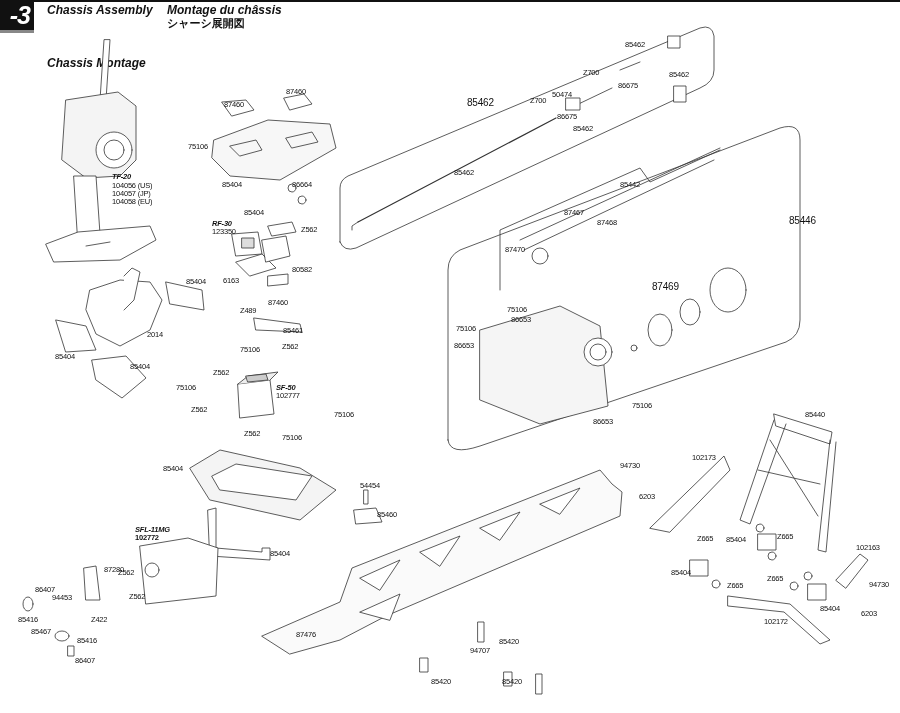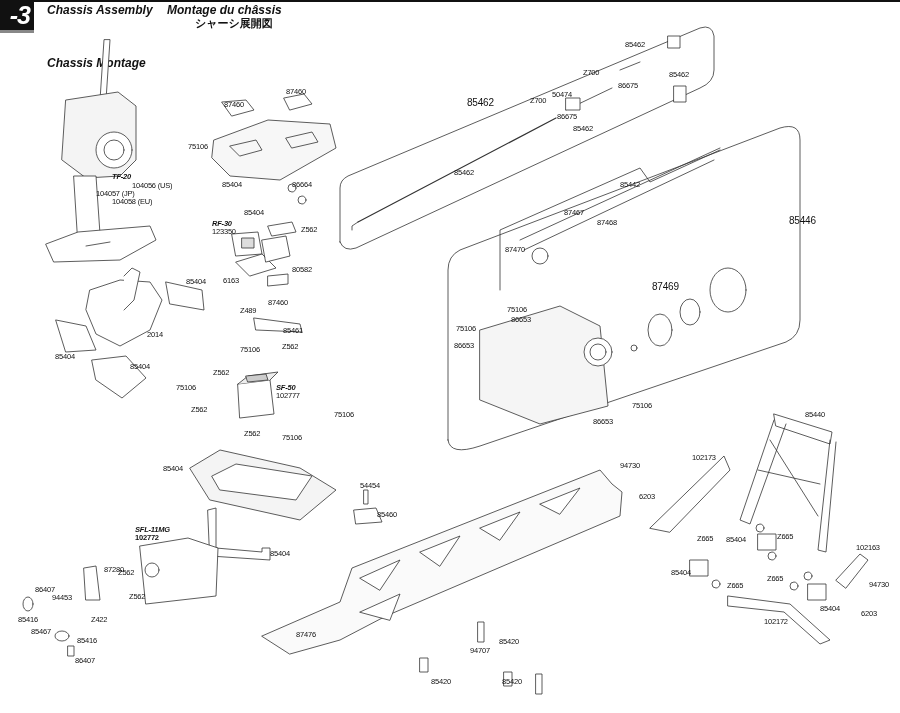--- a/index.html
+++ b/index.html
@@ -5,21 +5,21 @@
   html, body { margin:0; padding:0; background:#ffffff; }
   body { width:900px; height:713px; position:relative; overflow:hidden; font-family:"Liberation Sans", sans-serif; }
   .header { position:absolute; left:0; top:0; width:900px; height:30px; }
   .header-bar { position:absolute; left:0; top:0; width:900px; height:2px; background:#111; }
   .section-badge { position:absolute; left:0; top:0; width:34px; height:30px; background:#111; color:#fff; font-weight:bold; font-style:italic; font-size:25px; line-height:30px; text-align:right; padding-right:4px; box-sizing:border-box; letter-spacing:-1px; }
   .section-badge-shadow { position:absolute; left:0; top:30px; width:34px; height:3px; background:#888; }
   .title { position:absolute; font-style:italic; font-weight:bold; font-size:12px; color:#111; line-height:13px; white-space:nowrap; }
   .t-en { left:47px; top:4px; }
   .t-fr { left:167px; top:4px; }
   .t-de { left:47px; top:17px;margin-top:40px; }
-  .t-jp { left:167px; top:17px; font-style:normal; font-size:11px;margin-left:28px; }
+  .t-jp { left:167px; top:17px; font-style:normal; font-size:11px; }
   svg.diagram { position:absolute; left:0; top:0; }
   .lbl { position:absolute; font-size:7.5px; color:#111; white-space:nowrap; line-height:9px; letter-spacing:-0.2px; }
   .lbl.big { font-size:10px; }
   .lbl.b { font-weight:bold; font-style:italic; }
 </style>
 </head>
 <body>
 
 <div class="header">
   <div class="header-bar"></div>
@@ -150,22 +150,22 @@
     <rect x="808" y="584" width="18" height="16" fill="#fff"></rect>
     <circle cx="760" cy="528" r="4" fill="#fff"></circle>
     <circle cx="772" cy="556" r="4" fill="#fff"></circle>
     <circle cx="716" cy="584" r="4" fill="#fff"></circle>
     <circle cx="794" cy="586" r="4" fill="#fff"></circle>
     <circle cx="808" cy="576" r="4" fill="#fff"></circle>
   </g>
 </svg>
 
 <div class="lbl b" style="left:112px;top:172px;">TF-20</div>
-<div class="lbl" style="left:112px;top:181px;margin-left:20px;">104056 (US)</div>
-<div class="lbl" style="left:96px;top:189px;">104057 (JP)</div>
+<div class="lbl" style="left:112px;top:181px;">104056 (US)</div>
+<div class="lbl" style="left:112px;top:189px;">104057 (JP)</div>
 <div class="lbl" style="left:112px;top:197px;">104058 (EU)</div>
 <div class="lbl b" style="left:212px;top:219px;">RF-30</div>
 <div class="lbl" style="left:212px;top:227px;">123350</div>
 <div class="lbl b" style="left:276px;top:383px;">SF-50</div>
 <div class="lbl" style="left:276px;top:391px;">102777</div>
 <div class="lbl b" style="left:135px;top:525px;">SFL-11MG</div>
 <div class="lbl" style="left:135px;top:533px;font-weight:bold;">102772</div>
 
 <div class="lbl" style="left:224px;top:100px;">87460</div>
 <div class="lbl" style="left:286px;top:87px;">87460</div>

